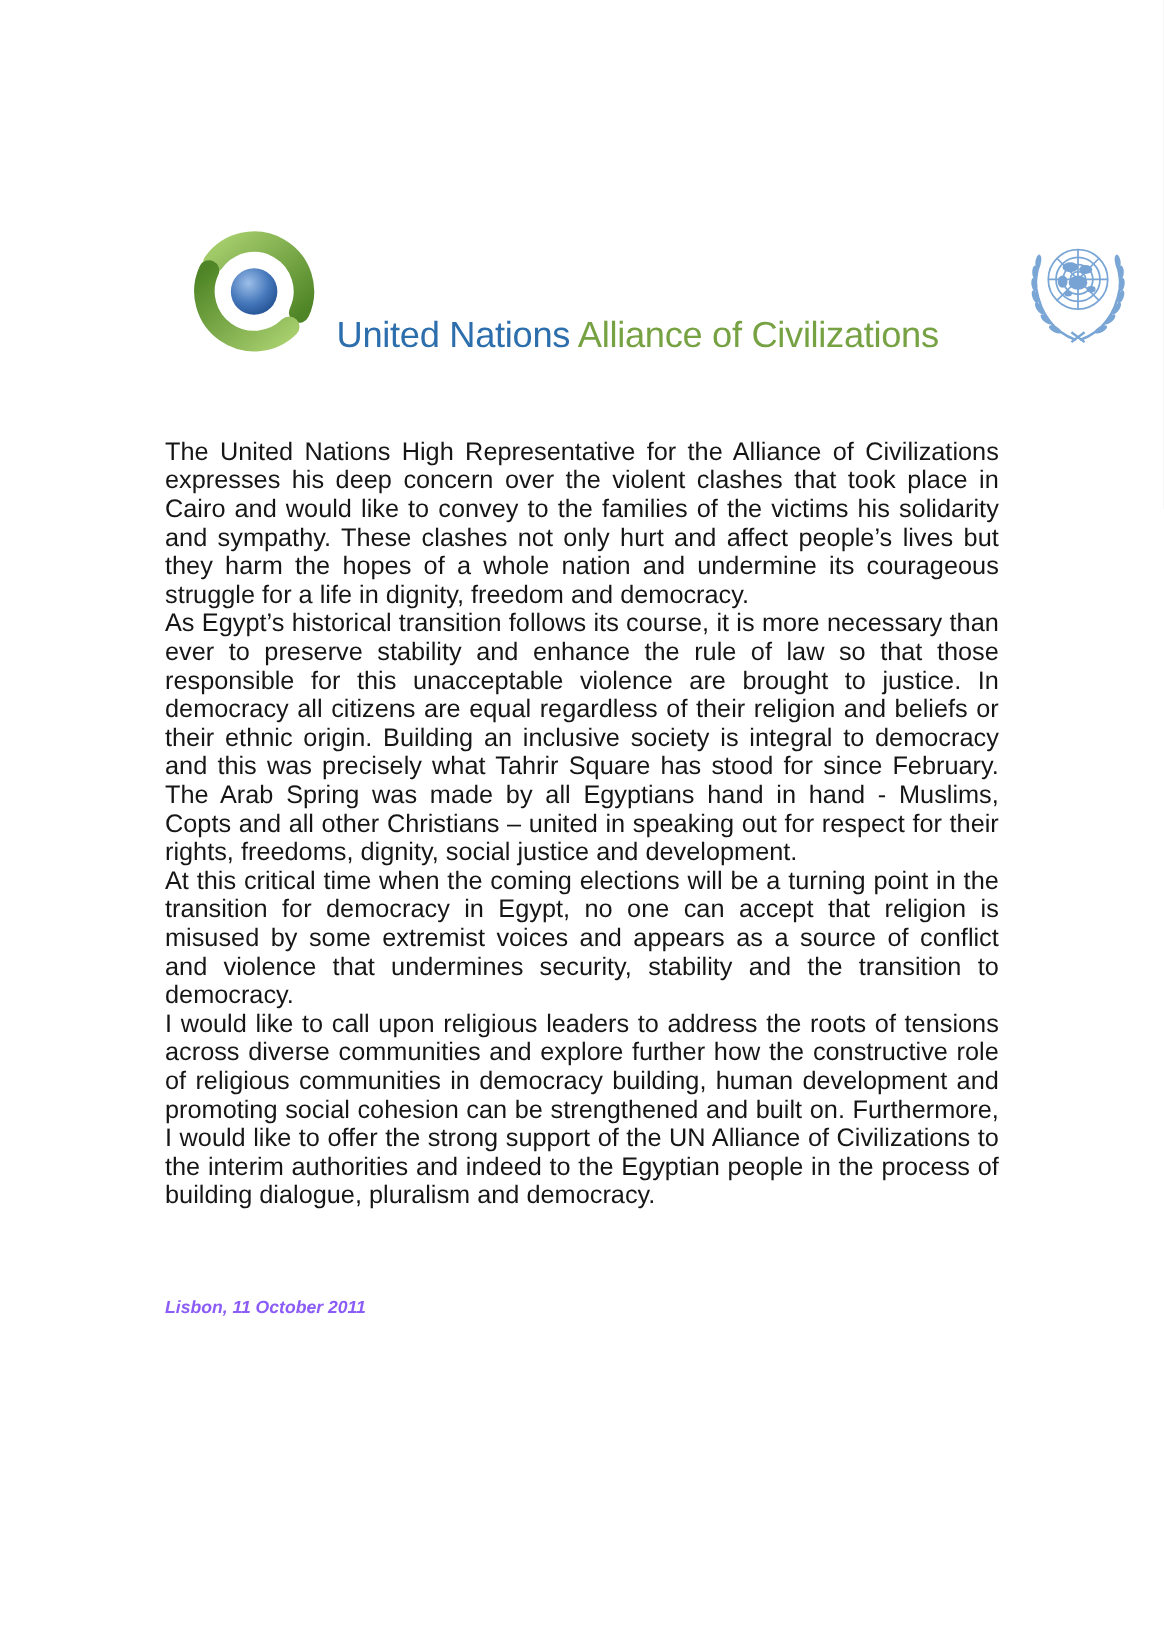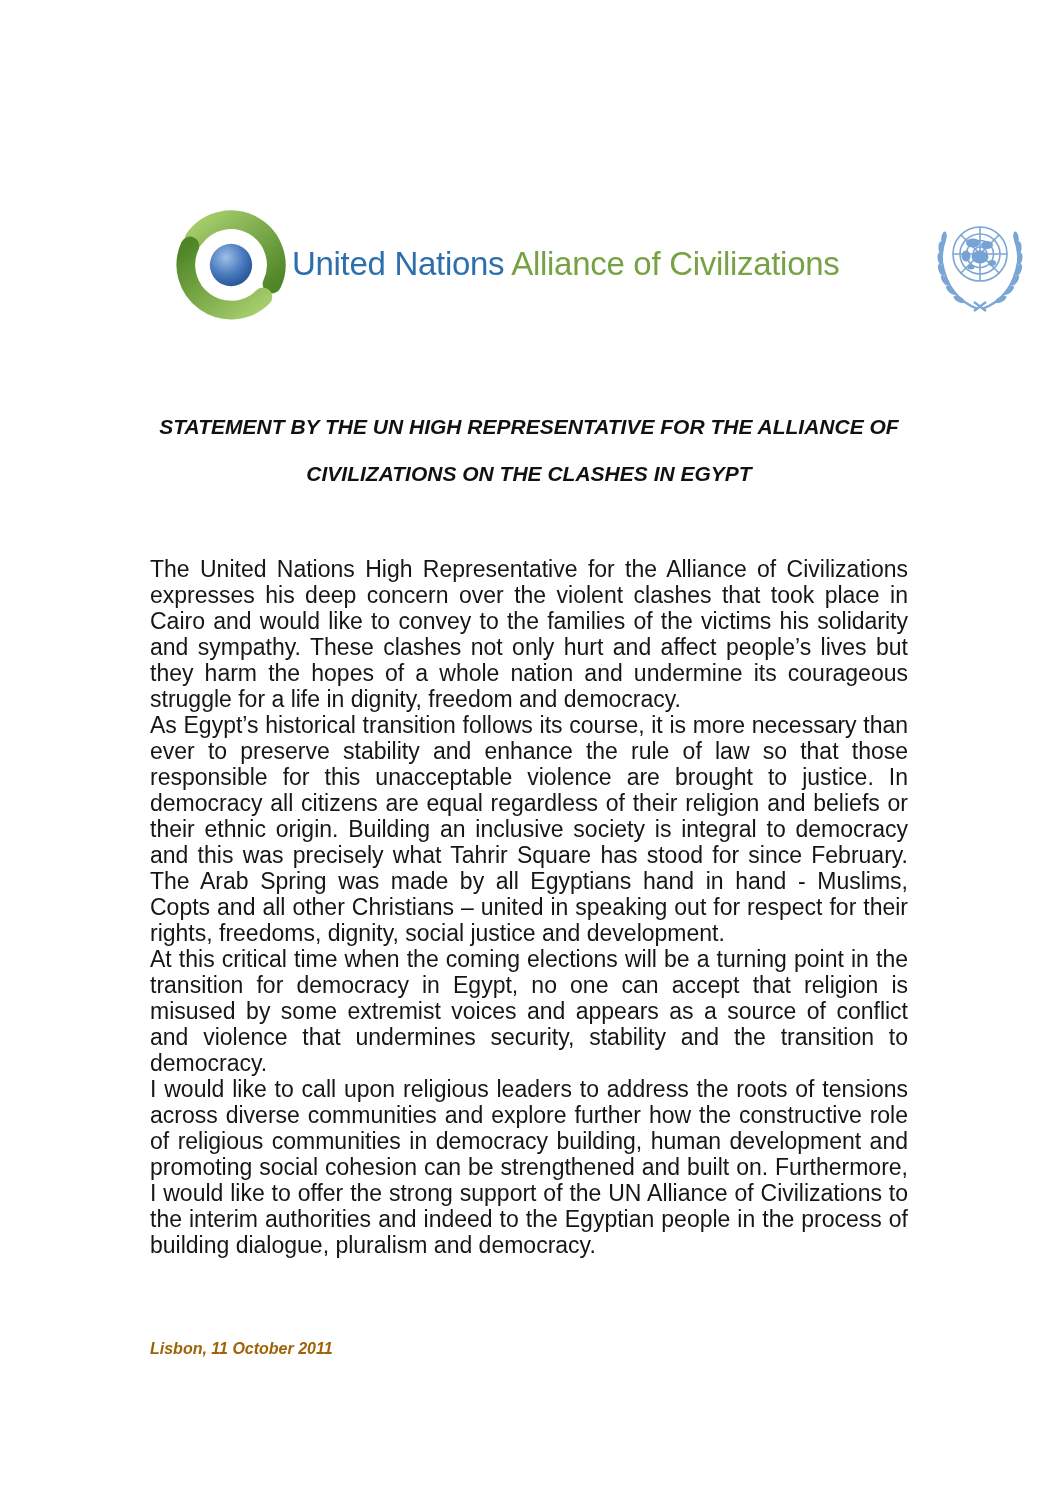--- a/index.html
+++ b/index.html
@@ -14,22 +14,22 @@
     overflow: hidden;
   }
   .header {
     display: flex;
     justify-content: space-between;
     align-items: flex-start;
     padding: 206px 26px 0 172px;
   }
   .logo-left {
     display: flex;
-    align-items: center;
-    gap: 2px;
+    align-items: flex-end;
+    gap: 16px;
   }
   .wordmark {
     font-size: 33px;
     letter-spacing: -0.3px;
     white-space: nowrap;
     padding-bottom: 6px;
   }
   .wm-un  { color: #2d6fad; }
   .wm-aoc { color: #77a244; }
   .emblem-box { margin-top: 4px; }
@@ -49,21 +49,21 @@
     font-size: 23px;
     line-height: 26px;
     color: #161616;
   }
   .body-text p { margin: 0; }
   .dateline {
     margin: 82px 150px 0 150px;
     font-weight: bold;
     font-style: italic;
     font-size: 16px;
-    color: #a16207;
+    color: #8b5cf6;
   }
 </style>
 </head>
 <body>
 
 <div class="page">
 
   <div class="header">
 
     <div class="logo-left">
@@ -163,24 +163,20 @@
             </g>
           <g transform="translate(89,33) rotate(-10)">
               <ellipse cx="0" cy="-5.5" rx="2.6" ry="6.2"></ellipse>
             </g>
         </g>
       </svg>
     </div>
 
   </div>
 
-  <div class="doc-title">
-    <div class="line1">STATEMENT BY THE UN HIGH REPRESENTATIVE FOR THE ALLIANCE OF</div>
-    <div class="line2">CIVILIZATIONS ON THE CLASHES IN EGYPT</div>
-  </div>
 
   <div class="body-text">
     <p>The United Nations High Representative for the Alliance of Civilizations expresses his deep concern over the violent clashes that took place in Cairo and would like to convey to the families of the victims his solidarity and sympathy. These clashes not only hurt and affect people’s lives but they harm the hopes of a whole nation and undermine its courageous struggle for a life in dignity, freedom and democracy.</p>
     <p>As Egypt’s historical transition follows its course, it is more necessary than ever to preserve stability and enhance the rule of law so that those responsible for this unacceptable violence are brought to justice. In democracy all citizens are equal regardless of their religion and beliefs or their ethnic origin. Building an inclusive society is integral to democracy and this was precisely what Tahrir Square has stood for since February. The Arab Spring was made by all Egyptians hand in hand - Muslims, Copts and all other Christians – united in speaking out for respect for their rights, freedoms, dignity, social justice and development.</p>
     <p>At this critical time when the coming elections will be a turning point in the transition for democracy in Egypt, no one can accept that religion is misused by some extremist voices and appears as a source of conflict and violence that undermines security, stability and the transition to democracy.</p>
     <p>I would like to call upon religious leaders to address the roots of tensions across diverse communities and explore further how the constructive role of religious communities in democracy building, human development and promoting social cohesion can be strengthened and built on. Furthermore, I would like to offer the strong support of the UN Alliance of Civilizations to the interim authorities and indeed to the Egyptian people in the process of building dialogue, pluralism and democracy.</p>
   </div>
 
   <div class="dateline">Lisbon, 11 October 2011</div>
 

